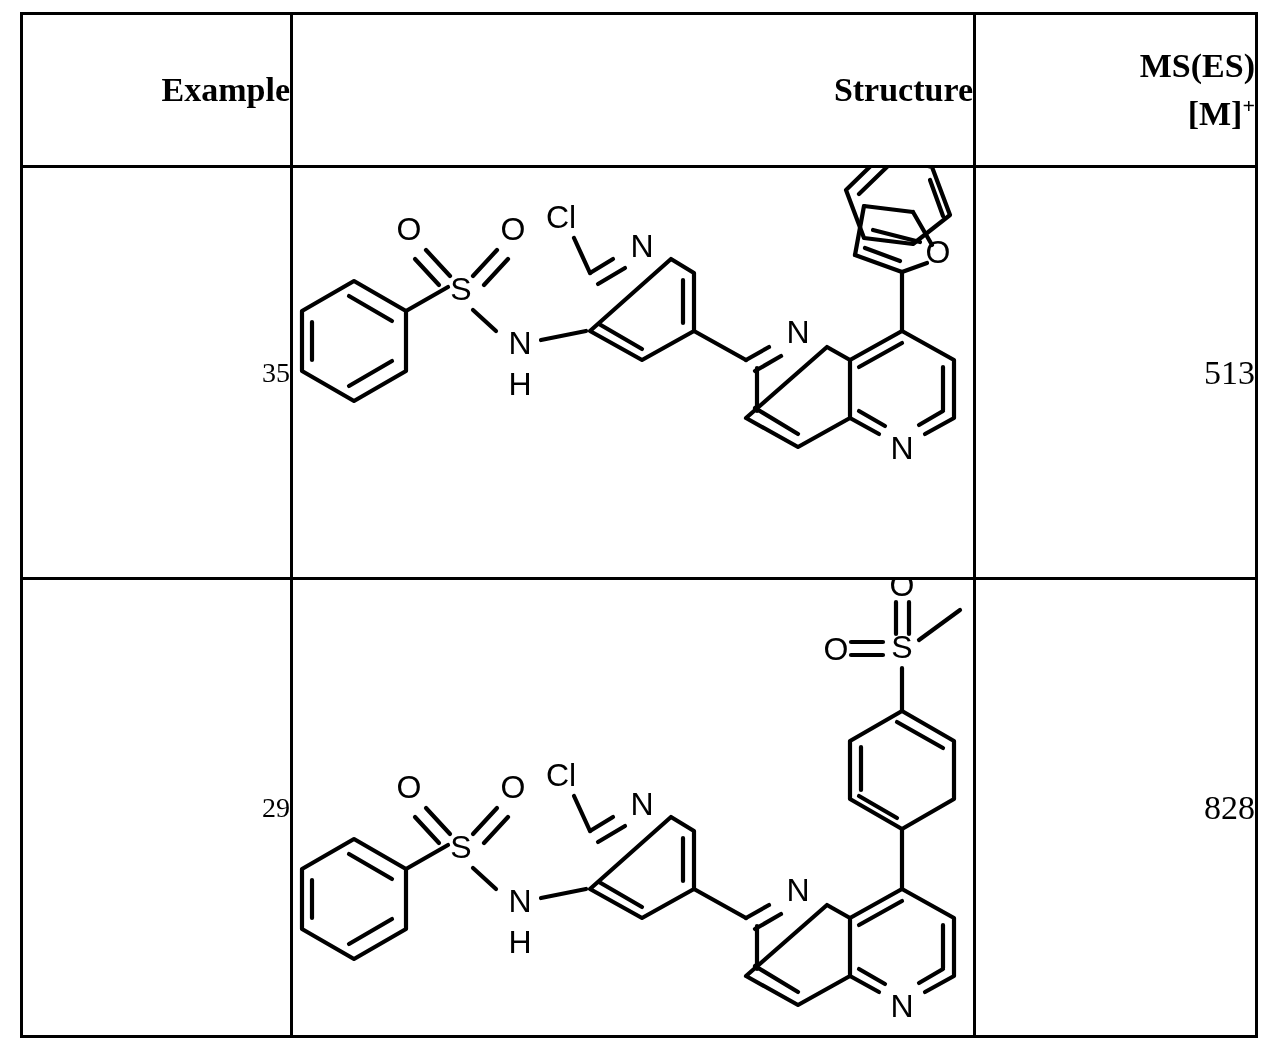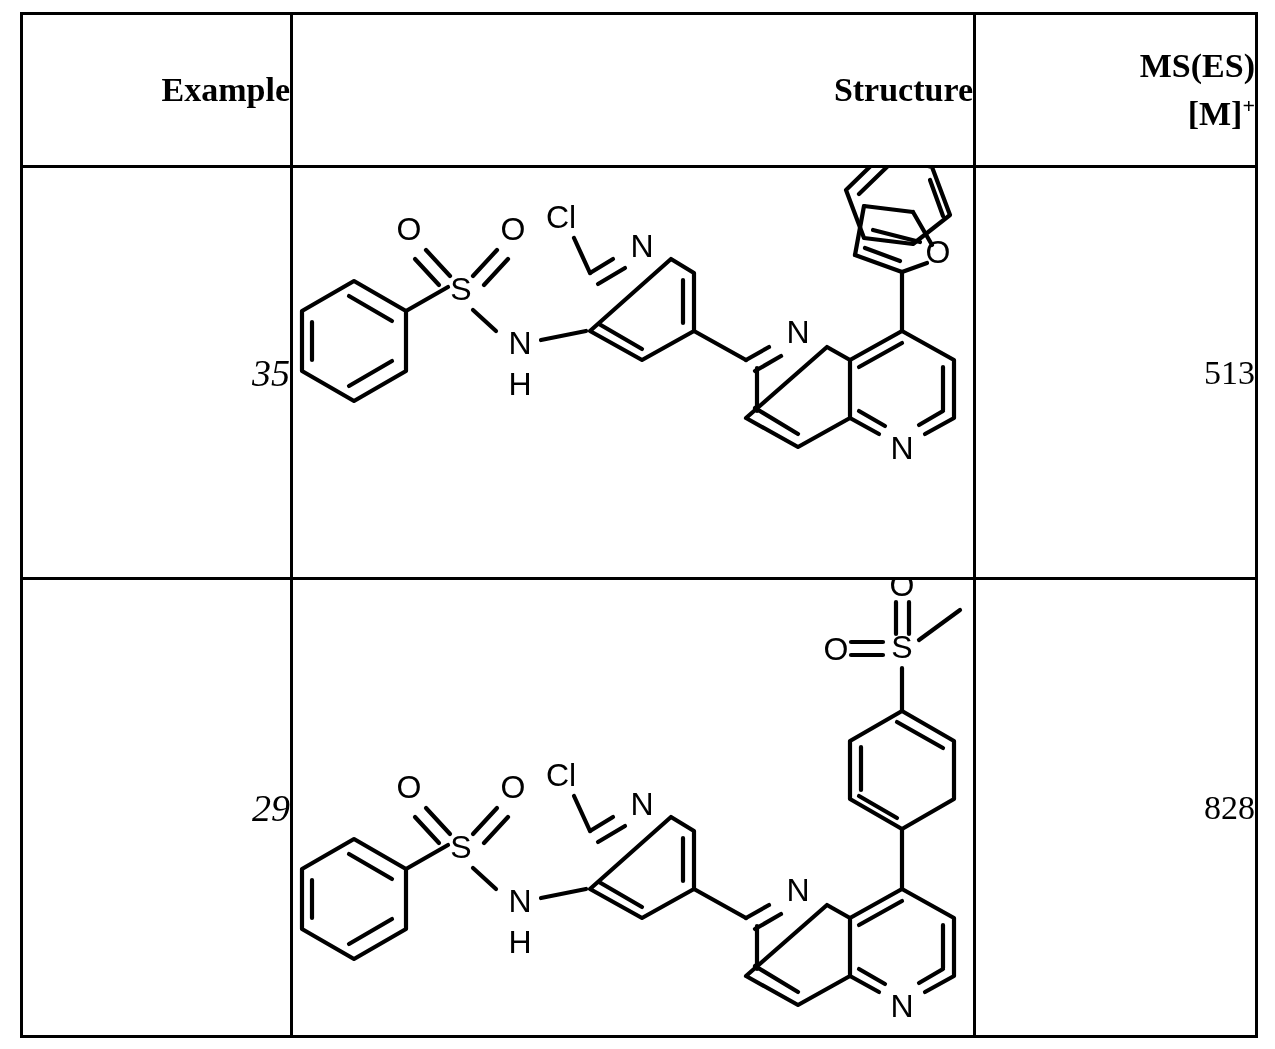--- a/index.html
+++ b/index.html
@@ -57,24 +57,23 @@
     font-size: 34px;
     line-height: 1.42;
     padding-left: 18px;
   }
   .hdr-ms .sup {
     font-size: 22px;
     vertical-align: super;
     line-height: 0;
   }
   .ex-num {
-    font-size: 38px;
+    font-size: 28px;
     padding-left: 2px;
     line-height: 1;
-    font-style: italic;
   }
   .ms-num {
     font-size: 34px;
     padding-left: 18px;
     line-height: 1;
   }
   .struct-cell {
     position: relative;
     padding: 0;
   }

